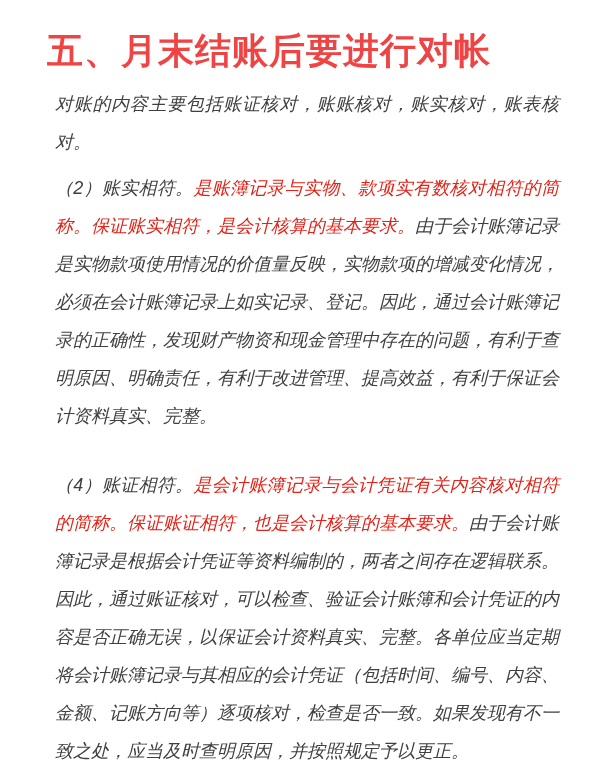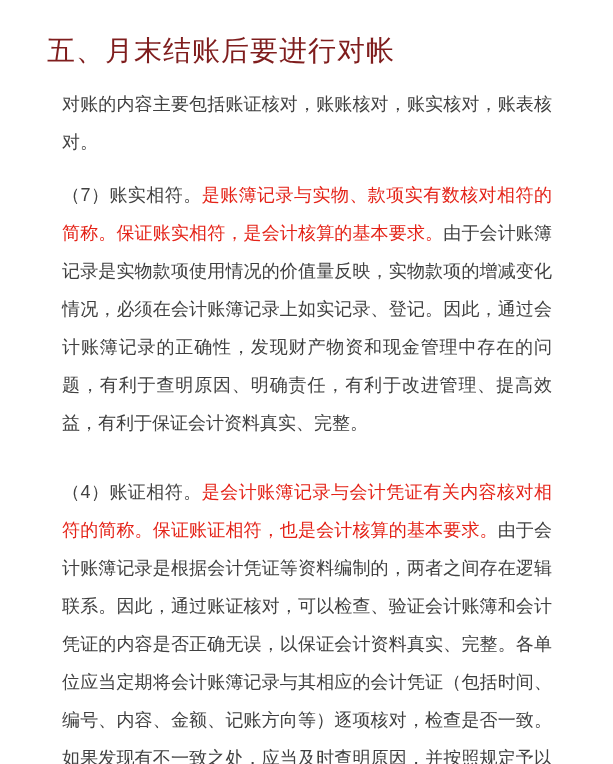--- a/index.html
+++ b/index.html
@@ -15,37 +15,38 @@
     overflow: hidden;
     font-family: "Liberation Sans", "DejaVu Sans", sans-serif;
     box-sizing: border-box;
   }
   .content {
     padding: 0 46px 0 47px;
     box-sizing: border-box;
   }
   .heading {
     margin: 34px 0 0 0;
-    font-size: 28px;
+    font-size: 36px;
     line-height: 34px;
-    font-weight: 400;
-    color: #7f1d1d;
+    font-weight: 700;
+    color: #ef4444;
     letter-spacing: 1px;
     white-space: nowrap;
   }
   .body-text {
     margin-top: 17px;
     font-size: 18px;
     line-height: 38px;
     color: #404040;
     text-align: justify;
     text-justify: inter-ideograph;
   }
   .para {
-    margin: 15px;
+    margin: 8px;
+    font-style: italic;
   }
   .para.spaced {
     margin-top: 31px;
   }
   .red {
     color: #e42217;
   }
 </style>
 </head>
 <body>
@@ -55,21 +56,21 @@
 
     <h1 class="heading">五、月末结账后要进行对帐</h1>
 
     <div class="body-text">
 
       <p class="para">
         <span>对账的内容主要包括账证核对，账账核对，账实核对，账表核对。</span>
       </p>
 
       <p class="para">
-        <span>（7）账实相符。</span><span class="red">是账簿记录与实物、款项实有数核对相符的简称。保证账实相符，是会计核算的基本要求。</span><span>由于会计账簿记录是实物款项使用情况的价值量反映，实物款项的增减变化情况，必须在会计账簿记录上如实记录、登记。因此，通过会计账簿记录的正确性，发现财产物资和现金管理中存在的问题，有利于查明原因、明确责任，有利于改进管理、提高效益，有利于保证会计资料真实、完整。</span>
+        <span>（2）账实相符。</span><span class="red">是账簿记录与实物、款项实有数核对相符的简称。保证账实相符，是会计核算的基本要求。</span><span>由于会计账簿记录是实物款项使用情况的价值量反映，实物款项的增减变化情况，必须在会计账簿记录上如实记录、登记。因此，通过会计账簿记录的正确性，发现财产物资和现金管理中存在的问题，有利于查明原因、明确责任，有利于改进管理、提高效益，有利于保证会计资料真实、完整。</span>
       </p>
 
       <p class="para spaced">
         <span>（4）账证相符。</span><span class="red">是会计账簿记录与会计凭证有关内容核对相符的简称。保证账证相符，也是会计核算的基本要求。</span><span>由于会计账簿记录是根据会计凭证等资料编制的，两者之间存在逻辑联系。因此，通过账证核对，可以检查、验证会计账簿和会计凭证的内容是否正确无误，以保证会计资料真实、完整。各单位应当定期将会计账簿记录与其相应的会计凭证（包括时间、编号、内容、金额、记账方向等）逐项核对，检查是否一致。如果发现有不一致之处，应当及时查明原因，并按照规定予以更正。</span>
       </p>
 
     </div>
   </div>
 </div>
 

